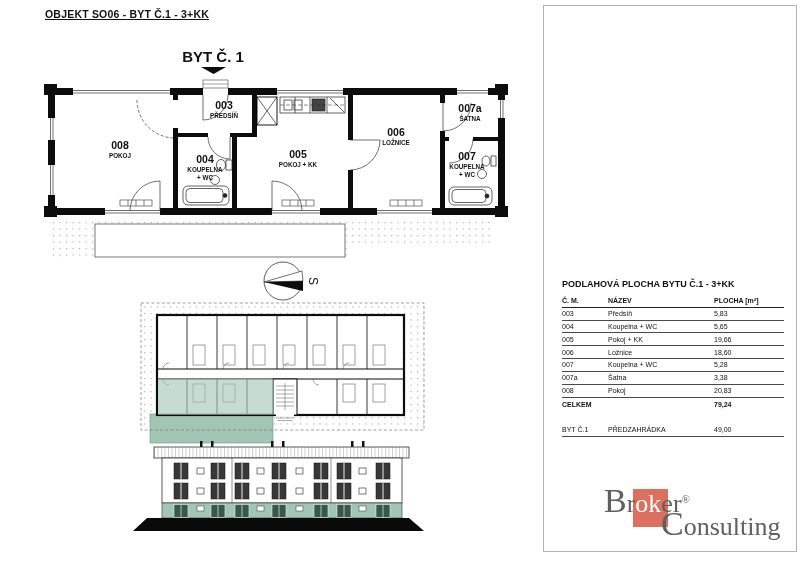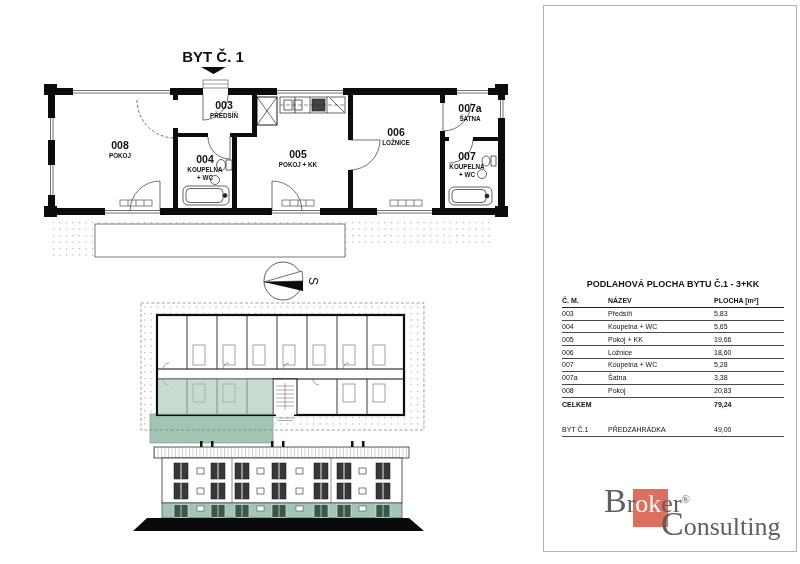--- a/index.html
+++ b/index.html
@@ -6,41 +6,42 @@
   .page{position:relative;width:800px;height:564px;background:#fff;overflow:hidden;
         font-family:"Liberation Sans",sans-serif;color:#111;}
   .doc-title{position:absolute;left:45px;top:8px;font-size:10.5px;font-weight:bold;
              text-decoration:underline;letter-spacing:.2px;white-space:nowrap;}
   svg.drawings{position:absolute;left:0;top:0;}
   svg text{font-family:"Liberation Sans",sans-serif;fill:#111;}
   .panel{position:absolute;left:543px;top:5px;width:254px;height:547px;
          border:1px solid #b3b3b3;box-sizing:border-box;background:#fff;}
   
   .area-table{position:absolute;left:562px;top:279px;width:222px;font-size:7px;}
-  .tbl-title{font-size:9px;font-weight:bold;text-align:center;margin-bottom:6px;white-space:nowrap;}
+  .tbl-title{font-size:9px;font-weight:bold;margin-bottom:6px;white-space:nowrap;}
   .trow{display:grid;grid-template-columns:46px 106px 70px;border-bottom:1px solid #4a4a4a;
         padding:2.2px 0 1.6px;line-height:1.15;}
   .trow.head{font-weight:bold;border-bottom:1px solid #222;}
   .trow.total{border-bottom:none;font-weight:bold;padding-top:3.5px;}
   .trow.extra{margin-top:13px;}
   
   .logo{position:absolute;left:598px;top:486px;width:196px;height:62px;
         font-family:"Liberation Serif",serif;color:#5f5f5f;}
   .logo-sq{position:absolute;left:35px;top:3px;width:35px;height:38px;background:#dc6f5e;}
   .logo-l1{position:absolute;left:6px;top:-2px;font-size:26px;line-height:1;white-space:nowrap;}
   .logo-l2{position:absolute;left:23px;top:21px;font-size:26px;line-height:1;white-space:nowrap;margin-left:40px;}
   .logo .big{font-size:34px;}
   .logo .white{color:#fdfdfd;text-align:right;}
   .logo .reg{font-size:11px;vertical-align:9px;}
 </style>
 </head>
 <body>
 
 <div class="page">
 
+  <div class="doc-title">OBJEKT SO06 - BYT Č.1 - 3+KK</div>
 
   <svg class="drawings" width="800" height="564" viewBox="0 0 800 564">
     <defs>
       <pattern id="dots" width="6.5" height="6.5" patternUnits="userSpaceOnUse">
         <circle cx="1.6" cy="1.6" r="0.6" fill="#909090"></circle>
       </pattern>
       <pattern id="hatchv" width="3.5" height="12" patternUnits="userSpaceOnUse">
         <line x1="0.5" y1="0" x2="0.5" y2="12" stroke="#9a9a9a" stroke-width="0.5"></line>
       </pattern>
     </defs>

